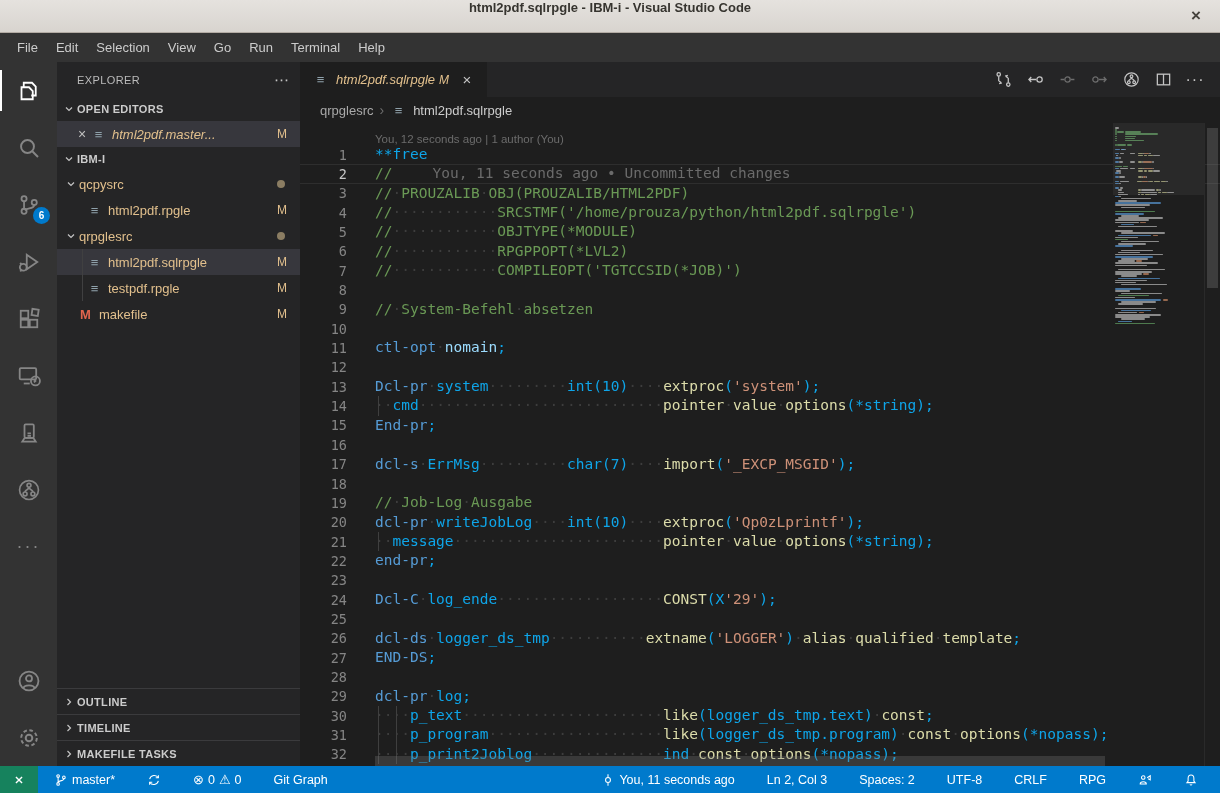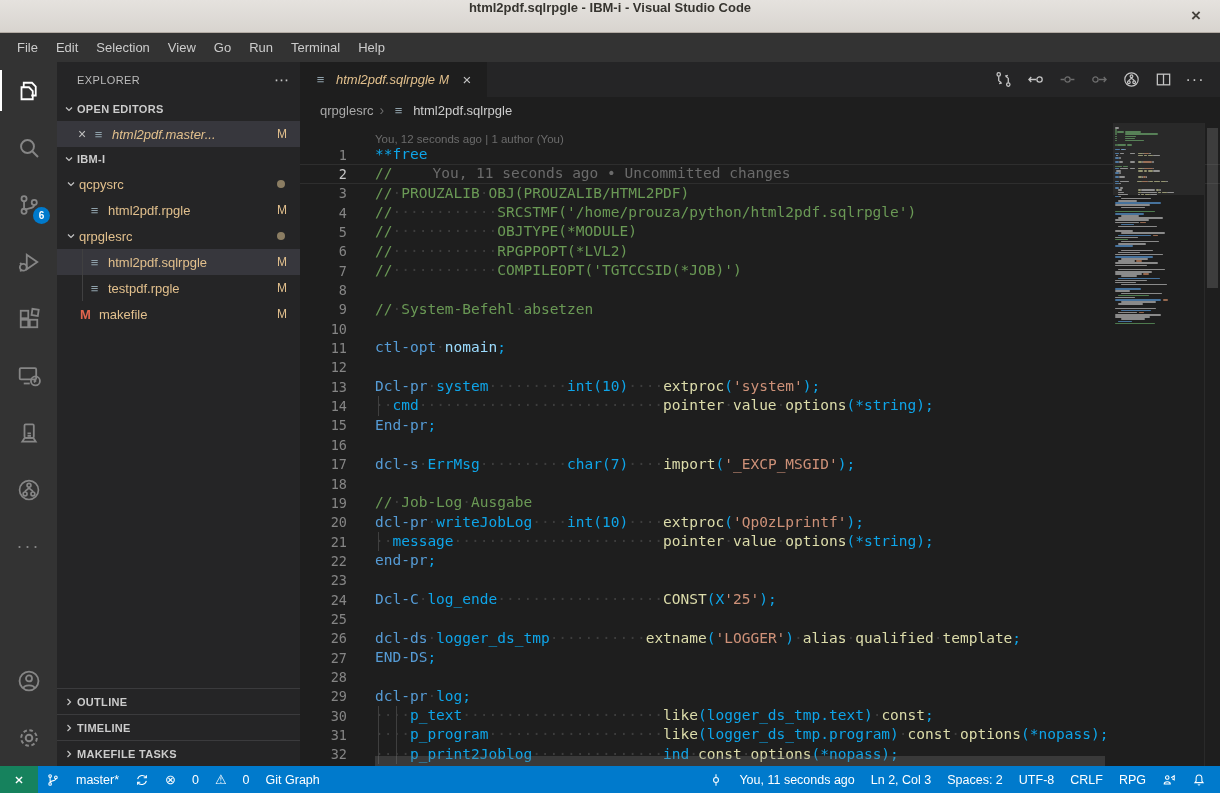--- a/index.html
+++ b/index.html
@@ -86,21 +86,21 @@
   .minimap { position:absolute; top:0; right:16px; width:91px; bottom:0; background:#1e1e1e; cursor:pointer;}
   .mm-seg { position:absolute; height:1.5px; border-radius:1px; }
   .mm-viewport { position:absolute; left:0; right:0; top:0; height:72px; background:rgba(255,255,255,0.05);}
   .mm-scrollzone { position:absolute; top:0; right:0; width:16px; bottom:0; border-left:1px solid #2a2a2a;}
   .mm-slider { position:absolute; left:2px; right:2px; top:5px; height:160px; background:rgba(121,121,121,0.35); cursor:grab;}
   .hscrollbar { position:absolute; left:75px; width:730px; bottom:0; height:10px; background:rgba(121,121,121,0.3); cursor:grab;}
 
   
   .statusbar { height:27px; background:#007acc; display:flex; align-items:center; color:#ffffff; font-size:12.5px; flex:0 0 27px;}
   .sb-remote { width:38px; height:27px; background:#16825d; display:flex; align-items:center; justify-content:center; cursor:pointer;}
-  .st-item { display:flex; align-items:center; gap:16px; padding:0 8px; height:100%; cursor:pointer; white-space:nowrap;}
+  .st-item { display:flex; align-items:center; gap:4px; padding:0 16px; height:100%; cursor:pointer; white-space:nowrap;}
   .st-item svg { width:14px; height:14px; }
   .st-glyph { font-size:13px; line-height:1; }
   .st-right { margin-left:auto; display:flex; align-items:center; padding-right:6px; }
 </style>
 </head>
 <body>
 
 <div class="window">
 
   <div class="titlebar">
@@ -380,21 +380,21 @@
             <div class="code-line"><span class="ln">14</span><span class="lt"><span class="iguide" style="left: 3px;"></span><span class="tk-ws">··</span><span class="tk-pl">cmd</span><span class="tk-ws">····························</span><span class="tk-fn">pointer</span><span class="tk-ws">·</span><span class="tk-fn">value</span><span class="tk-ws">·</span><span class="tk-fn">options</span><span class="tk-pl">(*string);</span></span></div>
             <div class="code-line"><span class="ln">15</span><span class="lt"><span class="tk-kw">End-pr</span><span class="tk-pl">;</span></span></div>
             <div class="code-line"><span class="ln">16</span><span class="lt"></span></div>
             <div class="code-line"><span class="ln">17</span><span class="lt"><span class="tk-kw">dcl-s</span><span class="tk-ws">·</span><span class="tk-pl">ErrMsg</span><span class="tk-ws">··········</span><span class="tk-pl">char(7)</span><span class="tk-ws">····</span><span class="tk-fn">import</span><span class="tk-pl">(</span><span class="tk-str">'_EXCP_MSGID'</span><span class="tk-pl">);</span></span></div>
             <div class="code-line"><span class="ln">18</span><span class="lt"></span></div>
             <div class="code-line"><span class="ln">19</span><span class="lt"><span class="tk-cm">//</span><span class="tk-ws">·</span><span class="tk-cm">Job-Log</span><span class="tk-ws">·</span><span class="tk-cm">Ausgabe</span></span></div>
             <div class="code-line"><span class="ln">20</span><span class="lt"><span class="tk-kw">dcl-pr</span><span class="tk-ws">·</span><span class="tk-pl">writeJobLog</span><span class="tk-ws">····</span><span class="tk-pl">int(10)</span><span class="tk-ws">····</span><span class="tk-fn">extproc</span><span class="tk-pl">(</span><span class="tk-str">'Qp0zLprintf'</span><span class="tk-pl">);</span></span></div>
             <div class="code-line"><span class="ln">21</span><span class="lt"><span class="iguide" style="left: 3px;"></span><span class="tk-ws">··</span><span class="tk-pl">message</span><span class="tk-ws">························</span><span class="tk-fn">pointer</span><span class="tk-ws">·</span><span class="tk-fn">value</span><span class="tk-ws">·</span><span class="tk-fn">options</span><span class="tk-pl">(*string);</span></span></div>
             <div class="code-line"><span class="ln">22</span><span class="lt"><span class="tk-kw">end-pr</span><span class="tk-pl">;</span></span></div>
             <div class="code-line"><span class="ln">23</span><span class="lt"></span></div>
-            <div class="code-line"><span class="ln">24</span><span class="lt"><span class="tk-kw">Dcl-C</span><span class="tk-ws">·</span><span class="tk-pl">log_ende</span><span class="tk-ws">···················</span><span class="tk-fn">CONST</span><span class="tk-pl">(X</span><span class="tk-str">'25'</span><span class="tk-pl">);</span></span></div>
+            <div class="code-line"><span class="ln">24</span><span class="lt"><span class="tk-kw">Dcl-C</span><span class="tk-ws">·</span><span class="tk-pl">log_ende</span><span class="tk-ws">···················</span><span class="tk-fn">CONST</span><span class="tk-pl">(X</span><span class="tk-str">'29'</span><span class="tk-pl">);</span></span></div>
             <div class="code-line"><span class="ln">25</span><span class="lt"></span></div>
             <div class="code-line"><span class="ln">26</span><span class="lt"><span class="tk-kw">dcl-ds</span><span class="tk-ws">·</span><span class="tk-pl">logger_ds_tmp</span><span class="tk-ws">···········</span><span class="tk-fn">extname</span><span class="tk-pl">(</span><span class="tk-str">'LOGGER'</span><span class="tk-pl">)</span><span class="tk-ws">·</span><span class="tk-fn">alias</span><span class="tk-ws">·</span><span class="tk-fn">qualified</span><span class="tk-ws">·</span><span class="tk-fn">template</span><span class="tk-pl">;</span></span></div>
             <div class="code-line"><span class="ln">27</span><span class="lt"><span class="tk-kw">END-DS</span><span class="tk-pl">;</span></span></div>
             <div class="code-line"><span class="ln">28</span><span class="lt"></span></div>
             <div class="code-line"><span class="ln">29</span><span class="lt"><span class="tk-kw">dcl-pr</span><span class="tk-ws">·</span><span class="tk-pl">log;</span></span></div>
             <div class="code-line"><span class="ln">30</span><span class="lt"><span class="iguide" style="left: 3px;"></span><span class="iguide" style="left: 21px;"></span><span class="tk-ws">····</span><span class="tk-pl">p_text</span><span class="tk-ws">·······················</span><span class="tk-fn">like</span><span class="tk-pl">(logger_ds_tmp.text)</span><span class="tk-ws">·</span><span class="tk-fn">const</span><span class="tk-pl">;</span></span></div>
             <div class="code-line"><span class="ln">31</span><span class="lt"><span class="iguide" style="left: 3px;"></span><span class="iguide" style="left: 21px;"></span><span class="tk-ws">····</span><span class="tk-pl">p_program</span><span class="tk-ws">····················</span><span class="tk-fn">like</span><span class="tk-pl">(logger_ds_tmp.program)</span><span class="tk-ws">·</span><span class="tk-fn">const</span><span class="tk-ws">·</span><span class="tk-fn">options</span><span class="tk-pl">(*nopass);</span></span></div>
             <div class="code-line"><span class="ln">32</span><span class="lt"><span class="iguide" style="left: 3px;"></span><span class="iguide" style="left: 21px;"></span><span class="tk-ws">····</span><span class="tk-pl">p_print2Joblog</span><span class="tk-ws">···············</span><span class="tk-pl">ind</span><span class="tk-ws">·</span><span class="tk-fn">const</span><span class="tk-ws">·</span><span class="tk-fn">options</span><span class="tk-pl">(*nopass);</span></span></div>
             <div class="code-line"><span class="ln">33</span><span class="lt"><span class="tk-kw">END-PR</span><span class="tk-pl">;</span></span></div>
           </div>

